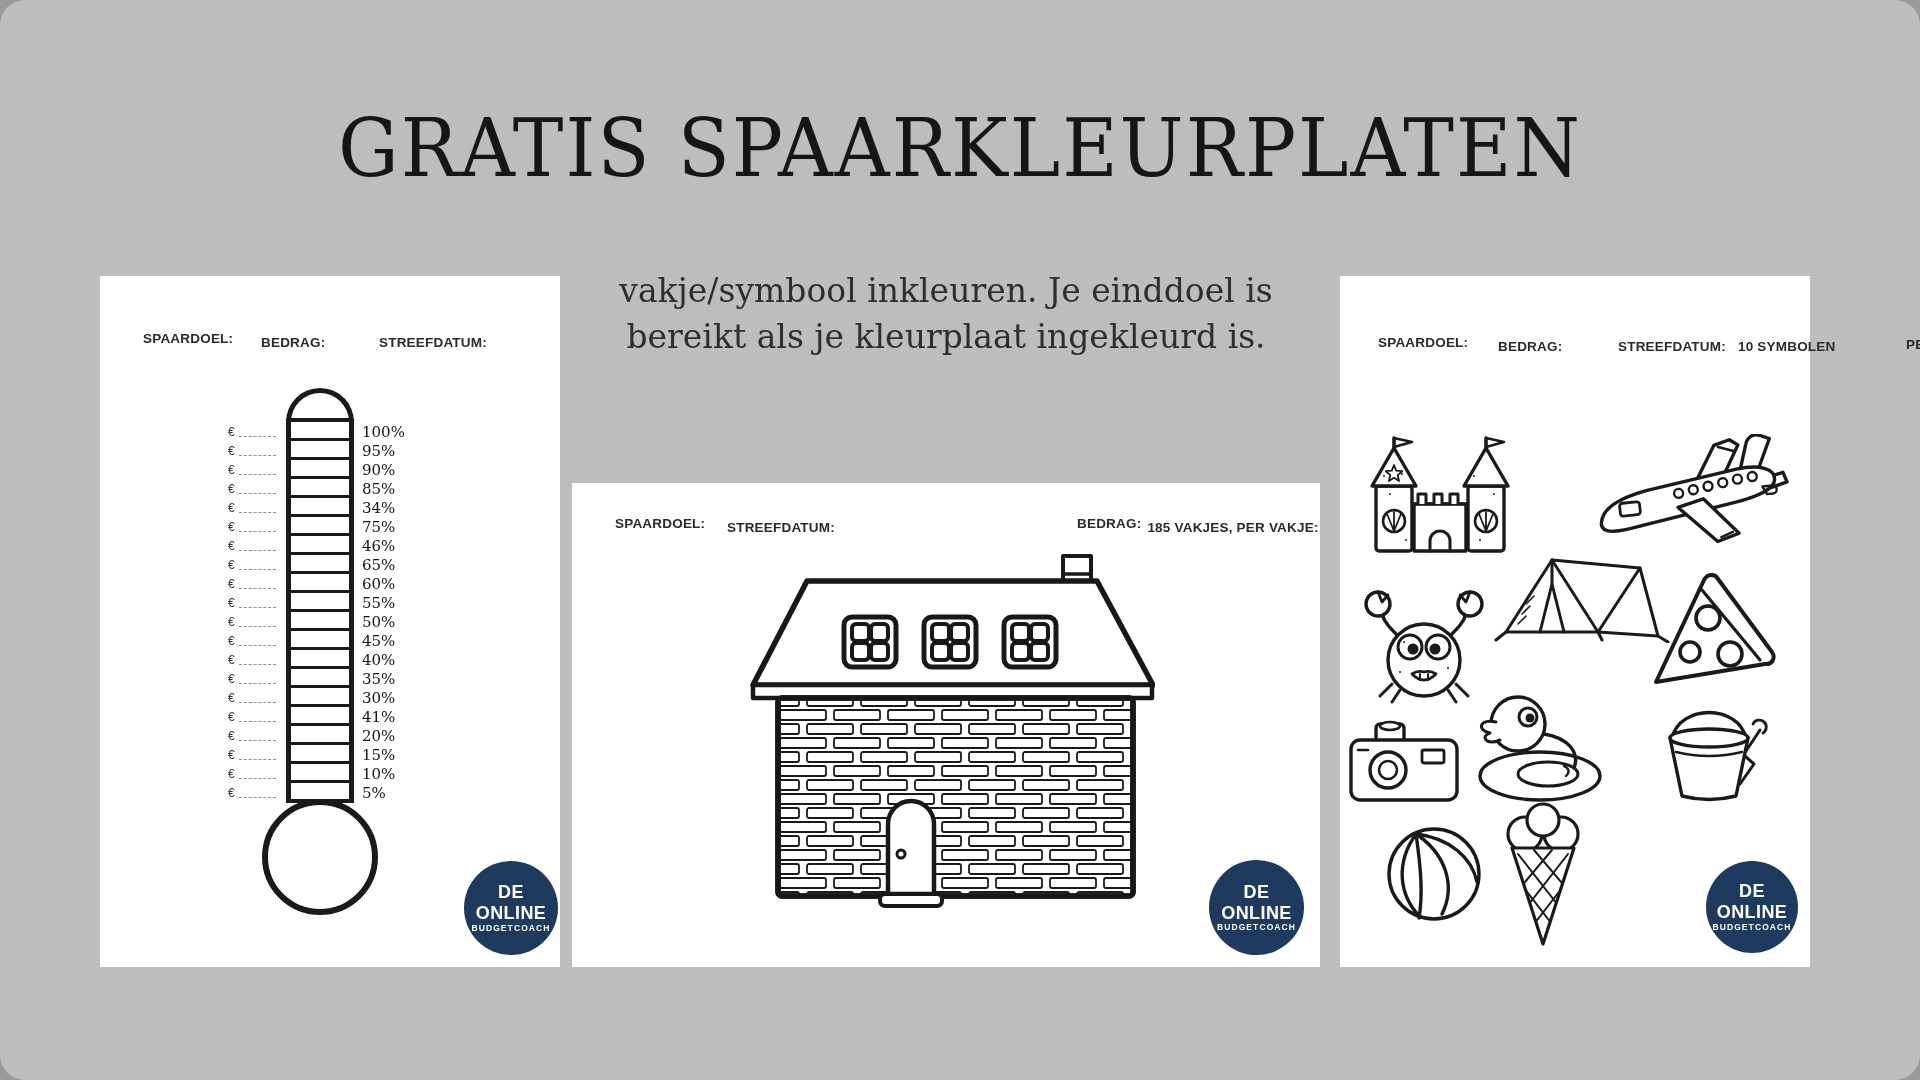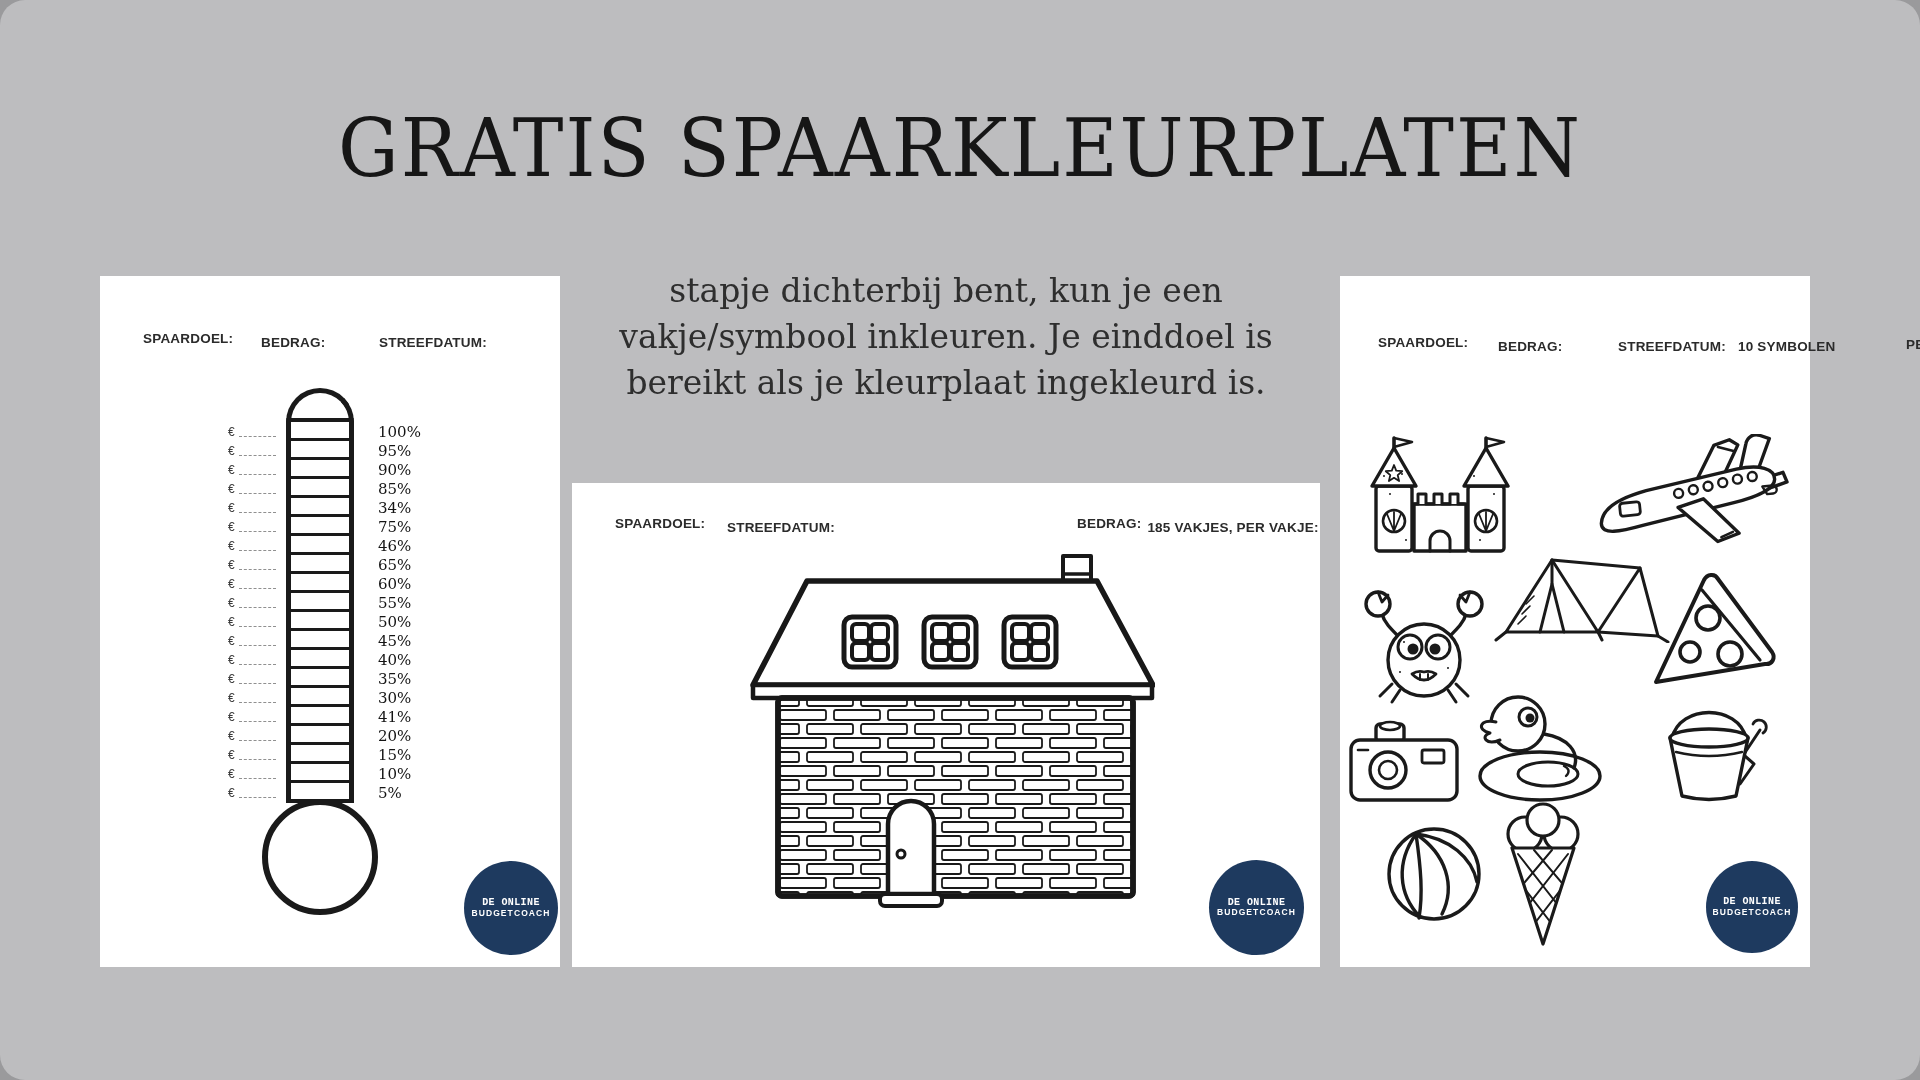--- a/index.html
+++ b/index.html
@@ -49,33 +49,33 @@
   .thermo{position:absolute; left:128px; top:112px; width:200px;}
   .thermo-dome{
     margin-left:58px; width:68px; height:34px;
     border:5px solid var(--ink); border-bottom:4px solid var(--ink);
     border-radius:40px 40px 0 0; background:#fff;
   }
   .trow{display:grid; grid-template-columns:58px 68px 62px; height:19px;}
   .euro{display:flex; align-items:flex-end; gap:4px; font-size:12px; color:#3a3a3a; padding:0 10px 3px 0;}
   .euro .dash{flex:1; border-bottom:1.4px dashed #909090; margin-bottom:2px;}
   .seg{border-left:5px solid var(--ink); border-right:5px solid var(--ink); border-bottom:4px solid var(--ink); background:#fff;}
-  .pct{font-family:"DejaVu Serif","Liberation Serif",serif; font-size:15px; color:#141414; padding-left:24px; line-height:20px;}
+  .pct{font-family:"DejaVu Serif","Liberation Serif",serif; font-size:15px; color:#141414; padding-left:8px; line-height:20px;}
   .thermo-bulb{
     margin-left:34px; margin-top:-3px; width:116px; height:116px;
     border:6px solid var(--ink); border-radius:50%; background:#fff;
   }
 
   
   .logo{
     position:absolute; border-radius:50%; background:var(--navy); color:#fff;
     display:flex; flex-direction:column; align-items:center; justify-content:center;
     text-align:center; line-height:1.15;
   }
-  .logo .l1{font-weight:700; font-size:10px; letter-spacing:.4px;font-family:Liberation Mono, monospace;}
+  .logo .l1{font-weight:700; font-size:18px; letter-spacing:.4px;}
   .logo .l2{font-weight:700; font-size:8.5px; letter-spacing:1.1px;}
   .logo-p1{right:2px;  bottom:12px; width:94px; height:94px;}
   .logo-p2{right:16px; bottom:12px; width:95px; height:95px;}
   .logo-p3{right:12px; bottom:14px; width:92px; height:92px;}
 
   
   .house{position:absolute; left:178px; top:70px;}
   .sym{position:absolute;}
   .sym-sandcastle{left:30px;  top:158px;}
   .sym-airplane  {left:252px; top:158px;}
@@ -90,21 +90,20 @@
   svg{display:block;}
 </style>
 </head>
 <body>
 
 <div class="canvas">
 
   <div class="headline">GRATIS SPAARKLEURPLATEN</div>
 
   <div class="intro">
-    <div>stapje dichterbij bent, kun je een</div>
     <div>vakje/symbool inkleuren. Je einddoel is</div>
     <div>bereikt als je kleurplaat ingekleurd is.</div>
   </div>
 
   <div class="page page1">
     <div class="fields fields-p1">
       <div class="frow">
         <span class="flabel">SPAARDOEL:</span>
         <span class="fline"></span>
       </div>

